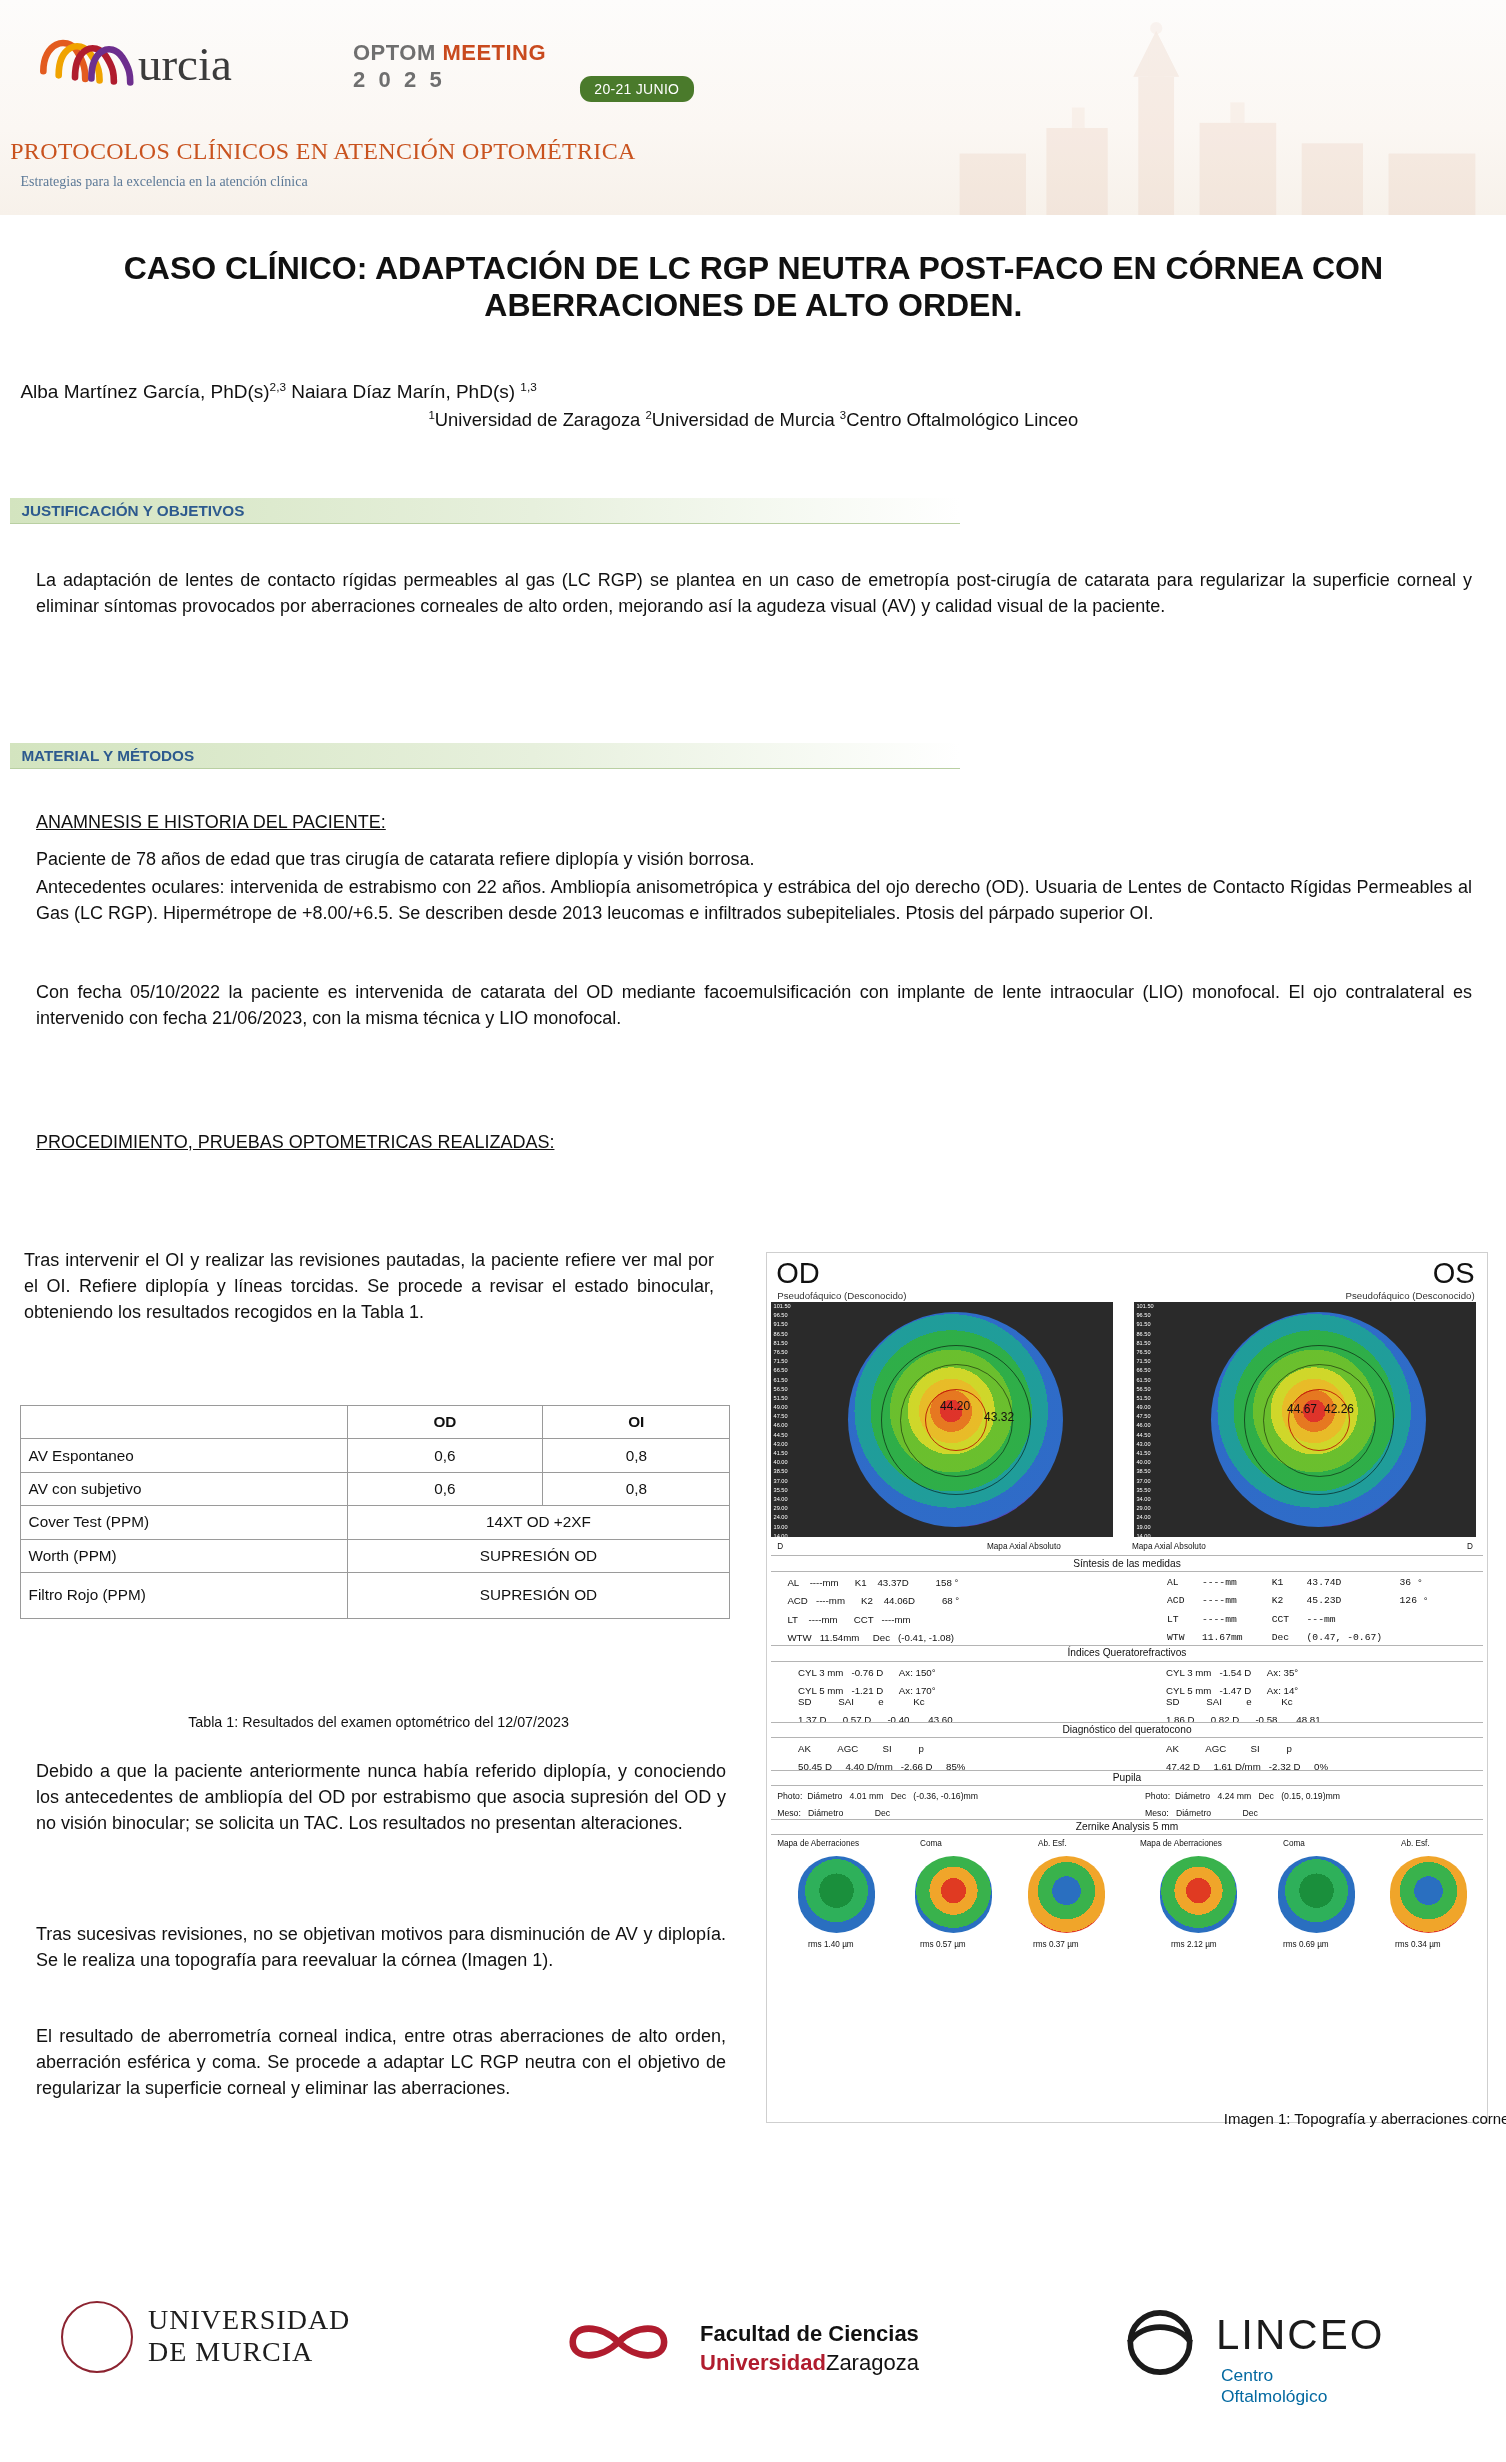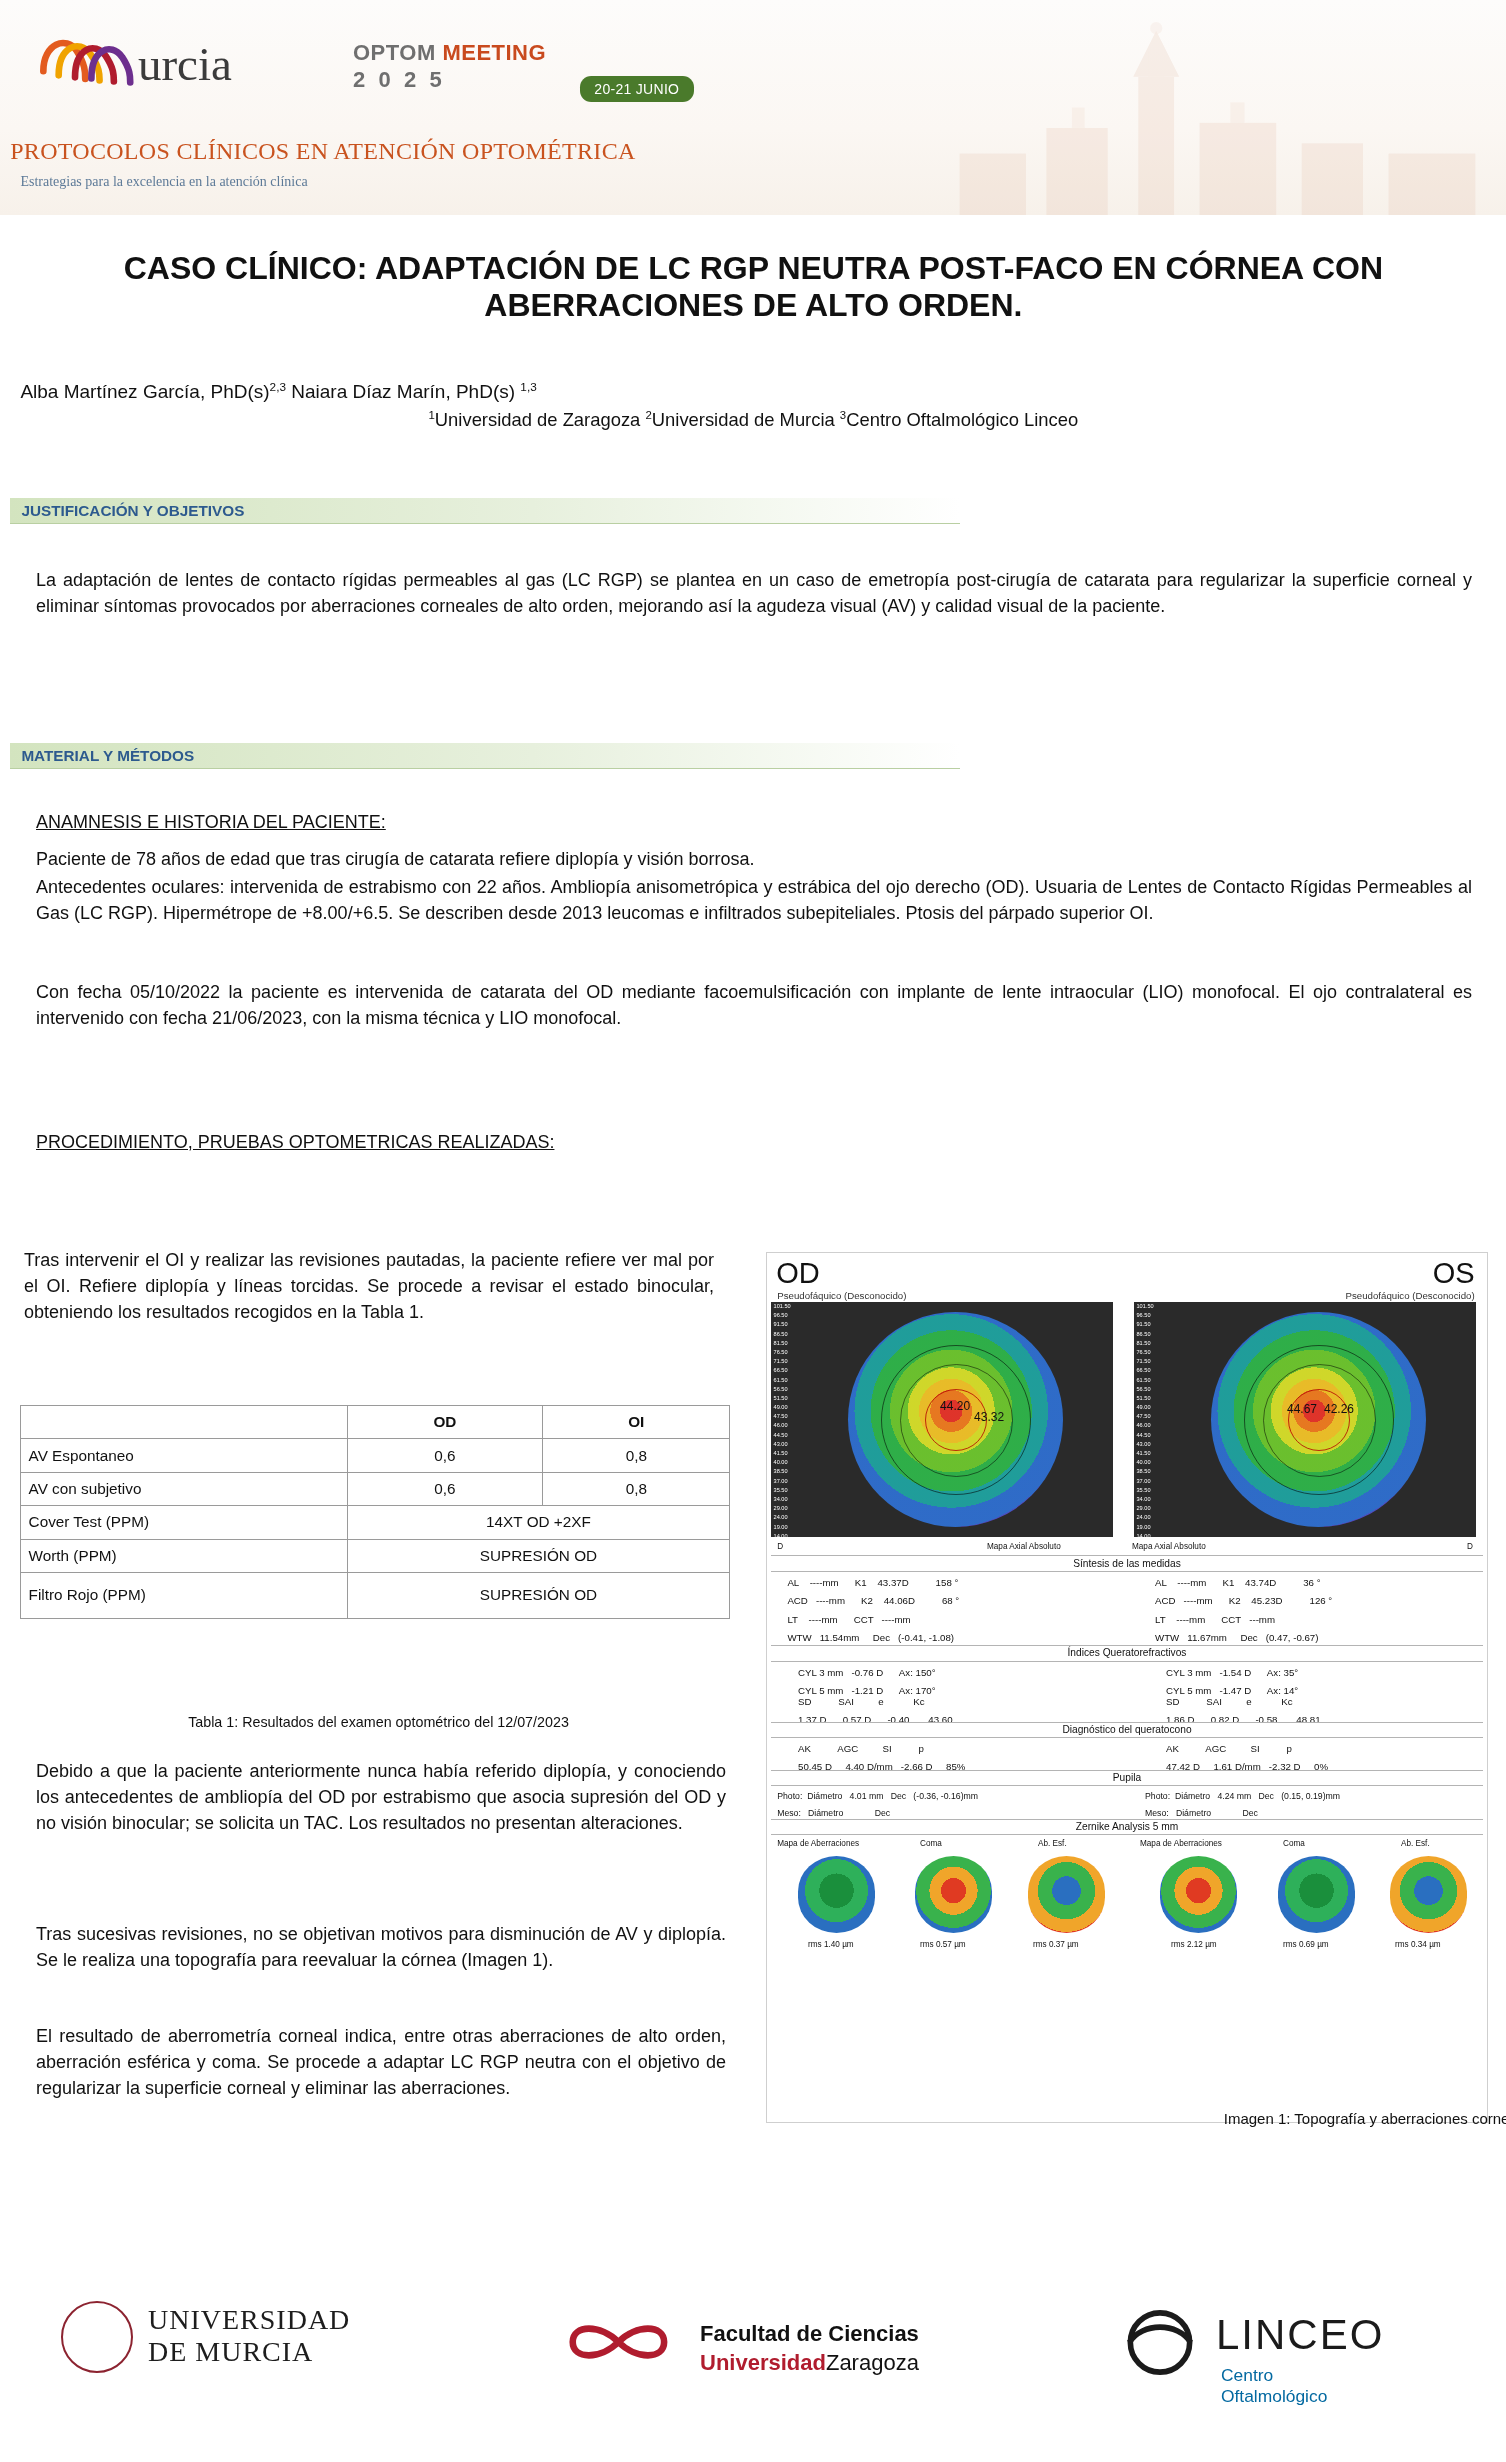--- a/index.html
+++ b/index.html
@@ -125,21 +125,21 @@
   .eye-rings:before{content:"";position:absolute;left:18px;top:18px;width:111px;height:111px;border-radius:50%;border:0.5px solid rgba(0,0,0,.5);}
   .eye-rings:after{content:"";position:absolute;left:43px;top:43px;width:60px;height:60px;border-radius:50%;border:0.5px solid rgba(180,0,0,.8);}
   .eye-val { position:absolute; font-size:12px; color:#111; font-weight:normal; }
   .eye-cap { position:absolute; font-size:8.2px; color:#111; }
 
   .divider-h { position:absolute; height:0.5px; background:#b4b4b4; left:4.1px; right:4.1px; }
   .center-title { position:absolute; width:100%; text-align:center; font-size:10.2px; }
 
   .meas { position:absolute; font-size:9.7px; line-height:1.9; white-space:pre; }
   .meas-col-od { left:20.4px; }
-  .meas-col-os { left:388px; }
+  .meas-col-os { left:400px;font-family:Liberation Mono, monospace; }
   .ab-tile { position:absolute; width:49px; height:56px; border-radius:50%/46%; }
 
   
   .blob-a { background: radial-gradient(circle at 50% 45%, #1a8f3c 0 30%, #2eb05a 30% 55%, #2a6fc0 55% 78%, #4a3bb0 78% 100%); }
   .blob-b { background: radial-gradient(circle at 50% 45%, #e03a22 0 22%, #f0a52a 22% 42%, #39b24c 42% 65%, #2a6fc0 65% 100%); }
   .blob-c { background: radial-gradient(circle at 50% 45%, #2a6fc0 0 25%, #39b24c 25% 50%, #f0a52a 50% 72%, #e03a22 72% 100%); }
 
   .img-cap {
     position:absolute; left:766px; top:2110px; width:796px;
     text-align:right; font-size:15px;
@@ -300,21 +300,21 @@
           <div>38.50</div>
           <div>37.00</div>
           <div>35.50</div>
           <div>34.00</div>
           <div>29.00</div>
           <div>24.00</div>
           <div>19.00</div>
           <div>14.00</div>
         </div>
       <div class="eye-val" style="left:169px; top:97px;">44.20</div>
-      <div class="eye-val" style="left:171px; top:108px;padding-left:32px;">43.32</div>
+      <div class="eye-val" style="left:181px; top:108px;padding-left:32px;">43.32</div>
     </div>
 
     <div class="eye-map eye-os">
       <div class="eye-disc"></div>
       <div class="eye-rings"></div>
       <div class="eye-scale" id="scale-os">
           <div>101.50</div>
           <div>96.50</div>
           <div>91.50</div>
           <div>86.50</div>

